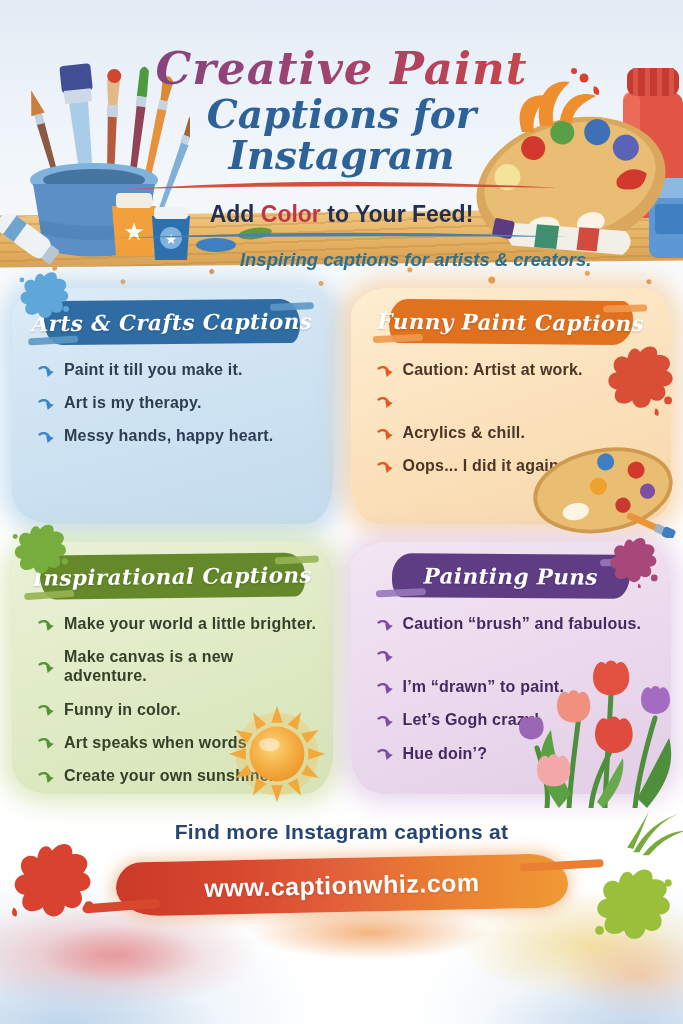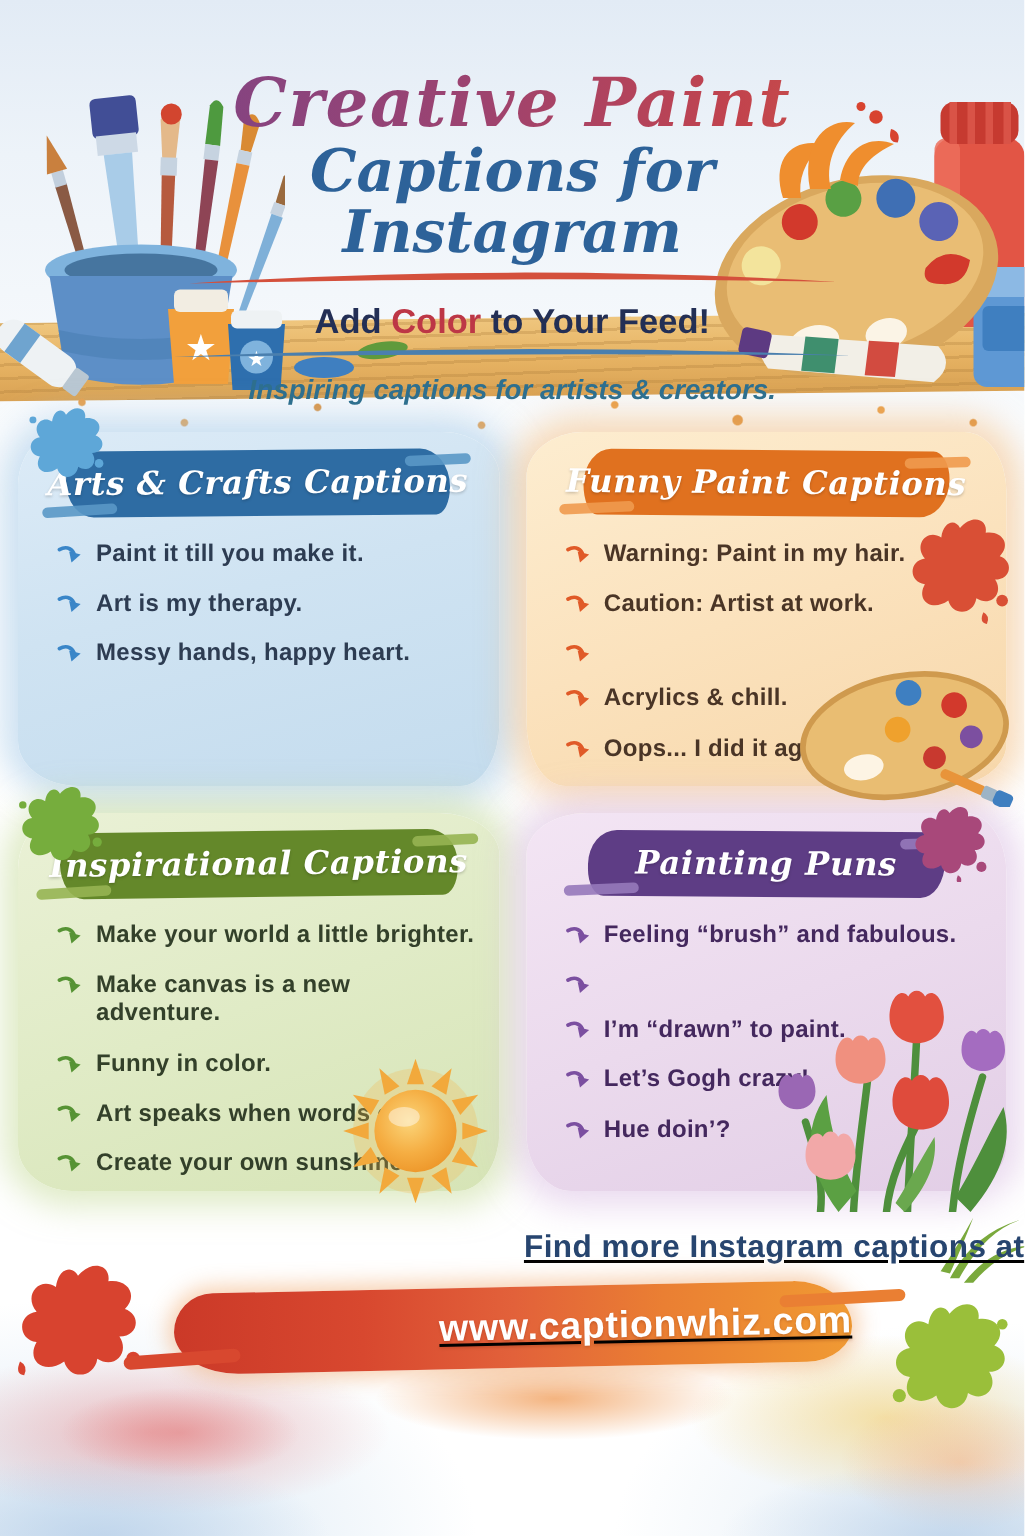--- a/index.html
+++ b/index.html
@@ -14,21 +14,21 @@
   .header{position:relative;height:272px;}
   .title-block{position:absolute;left:50%;top:14px;transform:translateX(-50%);width:500px;text-align:center;z-index:3;margin-top:32px;}
   .title-script{font-family:"DejaVu Serif",serif;font-style:italic;font-weight:bold;margin:0;}
   .title-line1{font-size:45px;line-height:1.02;letter-spacing:1px;color:#a8415f;
     background:linear-gradient(90deg,#7d4486 0%,#9d4370 45%,#c2434d 80%,#c8554a 100%);
     -webkit-background-clip:text;background-clip:text;-webkit-text-fill-color:transparent;}
   .title-line2{font-size:39px;line-height:1.05;color:#2d6299;margin-top:2px;}
   .swoosh{display:block;margin:4px auto 0;}
   .subtitle{font-size:23px;font-weight:bold;color:#232f55;margin:9px 0 0;}
   .subtitle .hl{color:#bd3746;}
-  .tagline{font-style:italic;font-size:18.5px;color:#2e6f8e;margin:8px 0 0;font-weight:bold;}
+  .tagline{font-style:italic;font-size:18.5px;color:#2e6f8e;margin:8px 0 0;font-weight:bold;text-align:right;}
 
   .wood{position:absolute;left:-6px;right:-6px;top:212px;height:52px;z-index:1;transform:rotate(-.6deg);
     background:
       repeating-linear-gradient(178.5deg, rgba(173,125,58,.30) 0 2px, rgba(173,125,58,0) 2px 9px),
       linear-gradient(180deg,#efc67e 0%,#e6b262 55%,#d9a254 100%);}
   .wood-dab{position:absolute;border-radius:50%;}
   .dab-blue{left:196px;top:238px;width:40px;height:14px;background:#3f7fc0;z-index:2;}
   .dab-green{left:238px;top:228px;width:34px;height:11px;background:#5f9a3c;transform:rotate(-8deg);z-index:2;}
   .speckles{position:absolute;left:0;top:258px;width:100%;height:34px;z-index:1;
     background-image:
@@ -65,39 +65,39 @@
     background:radial-gradient(130% 180% at 50% 45%, #e0711f 50%, #e8883a 78%, #f2a35c 100%);}
   .stroke--orange::before,.stroke--orange::after{background:#ef9a4e;}
   .stroke--green{width:87%;transform:rotate(-.7deg);border-radius:12px 28px 14px 22px / 65% 70% 55% 75%;
     background:radial-gradient(130% 180% at 50% 42%, #64882a 50%, #7da03c 78%, #a9c266 100%);}
   .stroke--green::before,.stroke--green::after{background:#96b452;}
   .stroke--purple{width:78%;transform:rotate(.4deg);border-radius:26px 12px 22px 14px / 70% 60% 75% 55%;
     background:radial-gradient(130% 180% at 50% 45%, #5e3d85 50%, #7c5ba0 78%, #a488c4 100%);}
   .stroke--purple::before,.stroke--purple::after{background:#9679ba;}
 
   .captions{list-style:none;margin:0;padding:2px 4px 0 18px;position:relative;z-index:2;}
-  .captions li{display:flex;align-items:flex-start;gap:9px;margin-bottom:14px;}
+  .captions li{display:flex;align-items:center;gap:9px;margin-bottom:14px;}
   .bullet{flex:0 0 auto;margin-top:3px;line-height:0;}
   .cap-text{font-weight:bold;font-size:16px;letter-spacing:.2px;line-height:1.2;}
   .card--blue .cap-text{color:#2d3c52}.card--blue .bullet{color:#3a86c8}
   .card--orange .cap-text{color:#4a3526}.card--orange .bullet{color:#e05a28}
   .card--green .cap-text{color:#33402a}.card--green .bullet{color:#569334}
   .card--purple .cap-text{color:#44285e}.card--purple .bullet{color:#7b4fa0}
 
   .deco{position:absolute;line-height:0;z-index:1;}
   .splat-blue{left:-4px;top:-22px;}
   .splat-red{right:-8px;top:48px;}
   .splat-green{left:-10px;top:-24px;}
   .splat-purple{right:6px;top:-10px;}
   .palette-small{right:-8px;bottom:-14px;z-index:3;}
   .sun{right:4px;bottom:-12px;z-index:3;}
   .tulips{right:-8px;bottom:-14px;z-index:3;}
 
   
-  .footer{position:relative;margin-top:26px;text-align:right;z-index:3;text-decoration:underline;}
+  .footer{position:relative;margin-top:26px;text-align:center;z-index:3;}
   .footer-text{font-size:21px;font-weight:bold;color:#27456f;margin:0 0 14px;letter-spacing:.3px;}
   .footer-stroke{position:relative;width:452px;height:54px;margin:0 auto;transform:rotate(-1.2deg);
     border-radius:30px 45px 35px 50px / 55% 65% 50% 60%;
     background:linear-gradient(92deg,#cb3928 0%,#d8482f 28%,#e2613a 50%,#ea7f33 72%,#f09a33 100%);
     box-shadow:0 0 14px 4px rgba(238,150,80,.45);}
   .footer-stroke::before{content:"";position:absolute;left:-34px;bottom:6px;width:78px;height:9px;background:#d8482f;border-radius:5px;transform:rotate(-3deg);}
   .footer-stroke::after{content:"";position:absolute;right:-36px;top:8px;width:84px;height:8px;background:#ea7f33;border-radius:5px;transform:rotate(-2deg);}
   .footer-url{display:block;line-height:54px;color:#fff;font-weight:bold;font-size:25px;letter-spacing:.5px;text-shadow:0 1px 2px rgba(120,40,10,.3);cursor:pointer;}
 
   .page-deco{position:absolute;line-height:0;}
@@ -286,27 +286,20 @@
               <path d="M50 18 C60 6 74 10 72 22 C86 20 94 32 84 42 C96 46 94 62 80 62 C88 74 76 86 64 78 C62 92 44 94 40 80 C26 90 12 80 20 66 C6 64 6 46 20 44 C10 32 22 18 34 26 C36 12 46 10 50 18 Z"></path>
               <circle cx="86" cy="80" r="5"></circle>
               <path d="M70 90 q6 3 3 10 q-7 -1 -3 -10"></path>
             </g>
           </svg>
       </span>
       <h2 class="stroke stroke--orange">
           <span class="stroke-label">Funny Paint Captions</span>
         </h2>
       <ul class="captions">
-        <li>
-            <span class="bullet"><svg width="17" height="13" viewBox="0 0 22 17">
-                <path d="M2 4.5 C7 1.5 12 2.5 14.5 7.5" fill="none" stroke="currentColor" stroke-width="3.2" stroke-linecap="round"></path>
-                <path d="M10.5 6 L20.5 8.8 L12.5 15.8 Z" fill="currentColor"></path>
-              </svg></span>
-            <span class="cap-text">Warning: Paint in my hair.</span>
-          </li>
         <li>
             <span class="bullet"><svg width="17" height="13" viewBox="0 0 22 17">
                 <path d="M2 4.5 C7 1.5 12 2.5 14.5 7.5" fill="none" stroke="currentColor" stroke-width="3.2" stroke-linecap="round"></path>
                 <path d="M10.5 6 L20.5 8.8 L12.5 15.8 Z" fill="currentColor"></path>
               </svg></span>
             <span class="cap-text">Caution: Artist at work.</span>
           </li>
         <li>
             <span class="bullet"><svg width="17" height="13" viewBox="0 0 22 17">
                 <path d="M2 4.5 C7 1.5 12 2.5 14.5 7.5" fill="none" stroke="currentColor" stroke-width="3.2" stroke-linecap="round"></path>
@@ -440,21 +433,21 @@
       </span>
       <h2 class="stroke stroke--purple">
           <span class="stroke-label">Painting Puns</span>
         </h2>
       <ul class="captions">
         <li>
             <span class="bullet"><svg width="17" height="13" viewBox="0 0 22 17">
                 <path d="M2 4.5 C7 1.5 12 2.5 14.5 7.5" fill="none" stroke="currentColor" stroke-width="3.2" stroke-linecap="round"></path>
                 <path d="M10.5 6 L20.5 8.8 L12.5 15.8 Z" fill="currentColor"></path>
               </svg></span>
-            <span class="cap-text">Feeling “brush” and fabulous.</span>
+            <span class="cap-text">Caution “brush” and fabulous.</span>
           </li>
         <li>
             <span class="bullet"><svg width="17" height="13" viewBox="0 0 22 17">
                 <path d="M2 4.5 C7 1.5 12 2.5 14.5 7.5" fill="none" stroke="currentColor" stroke-width="3.2" stroke-linecap="round"></path>
                 <path d="M10.5 6 L20.5 8.8 L12.5 15.8 Z" fill="currentColor"></path>
               </svg></span>
           </li>
         <li>
             <span class="bullet"><svg width="17" height="13" viewBox="0 0 22 17">
                 <path d="M2 4.5 C7 1.5 12 2.5 14.5 7.5" fill="none" stroke="currentColor" stroke-width="3.2" stroke-linecap="round"></path>

